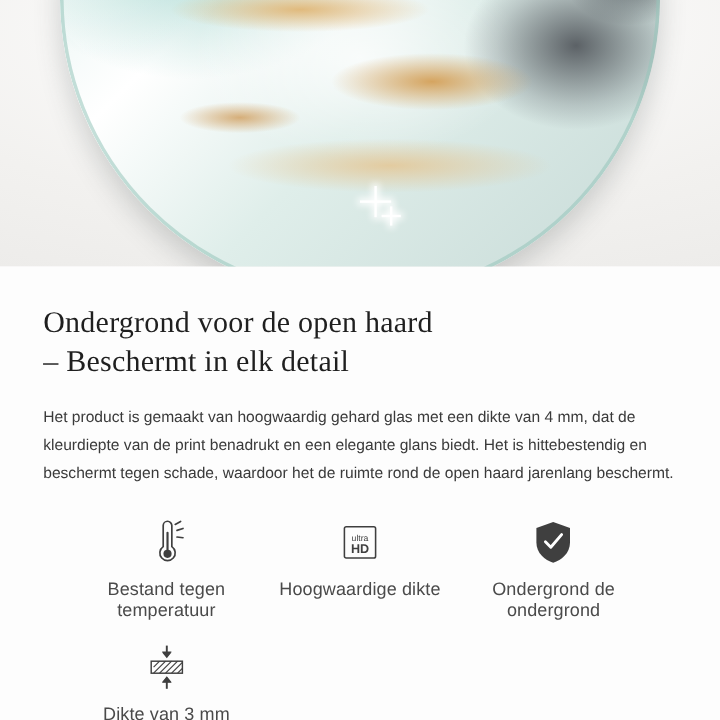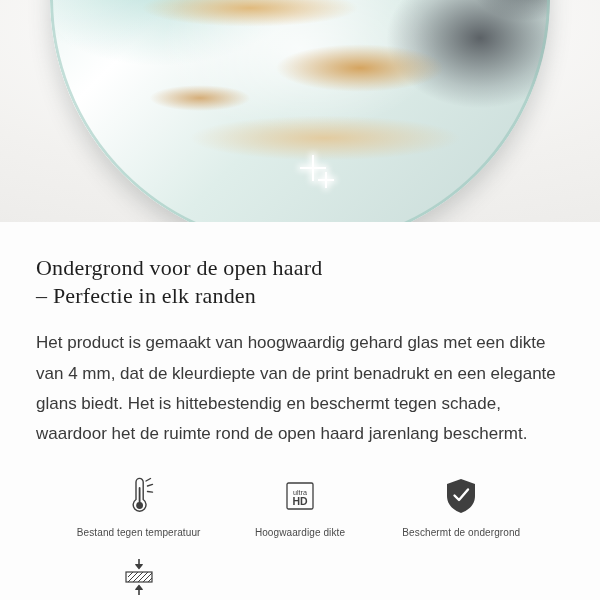--- a/index.html
+++ b/index.html
@@ -98,30 +98,30 @@
   .sparkle:after  { top: 50%; left: 0; height: 2px; width: 100%; margin-top: -1px; }
   .sparkle.s1 { left: 300px; top: 155px; }
   .sparkle.s2 { left: 318px; top: 172px; width: 16px; height: 16px; }
 
   
   .content {
     padding: 24px 36px 0 36px;
   }
   h1.headline {
     font-family: "Liberation Serif", serif;
-    font-size: 22px;
+    font-size: 25px;
     line-height: 1.28;
     font-weight: 400;
     color: #1f1f1f;
     margin: 8px 0 18px 0;
     letter-spacing: 0.2px;
   }
   h1.headline .line2 { display: block; }
   p.body {
-    font-size: 17px;
+    font-size: 13px;
     line-height: 1.78;
     color: #3a3a3a;
     margin: 0;
     max-width: 530px;
   }
 
   
   .features {
     margin-top: 26px;
     padding: 0 22px;
@@ -136,21 +136,21 @@
     text-align: center;
   }
   .feature .glyph {
     height: 42px;
     display: flex;
     align-items: center;
     justify-content: center;
     margin-bottom: 10px;
   }
   .feature .caption {
-    font-size: 10px;
+    font-size: 15px;
     color: #4a4a4a;
     letter-spacing: 0.1px;
   }
   svg { display: block; }
 </style>
 </head>
 <body>
 
 <div class="page">
 
@@ -160,21 +160,21 @@
       <div class="plate-gloss"></div>
       <div class="plate-edge"></div>
     </div>
     <div class="sparkle s1"></div>
     <div class="sparkle s2"></div>
   </div>
 
   <div class="content">
     <h1 class="headline">
       <span>Ondergrond voor de open haard</span>
-      <span class="line2">– Perfectie in elk randen</span>
+      <span class="line2">– Beschermt in elk detail</span>
     </h1>
     <p class="body">Het product is gemaakt van hoogwaardig gehard glas met een dikte van 4 mm, dat de kleurdiepte van de print benadrukt en een elegante glans biedt. Het is hittebestendig en beschermt tegen schade, waardoor het de ruimte rond de open haard jarenlang beschermt.</p>
 
     <div class="features">
 
       <div class="feature">
         <div class="glyph">
           <svg width="34" height="40" viewBox="0 0 34 40">
             <g fill="none" stroke="#3f3f3f" stroke-width="1.4" stroke-linecap="round">
               <path d="M14 6 a3.6 3.6 0 0 1 7.2 0 v17.5 a6.4 6.4 0 1 1 -7.2 0 Z"></path>
@@ -200,21 +200,21 @@
         <div class="caption">Hoogwaardige dikte</div>
       </div>
 
       <div class="feature">
         <div class="glyph">
           <svg width="38" height="42" viewBox="0 0 38 42">
             <path d="M19 4 L33 9 V21 C33 30 26 35.5 19 38 C12 35.5 5 30 5 21 V9 Z" fill="#3f3f3f"></path>
             <path d="M12.5 20.5 L17 25 L26 14.5" fill="none" stroke="#ffffff" stroke-width="2.4" stroke-linecap="round" stroke-linejoin="round"></path>
           </svg>
         </div>
-        <div class="caption">Beschermt de ondergrond</div>
+        <div class="caption">Ondergrond de ondergrond</div>
       </div>
 
 
 
       <div class="feature">
         <div class="glyph">
           <svg width="40" height="40" viewBox="0 0 40 40">
             <g fill="#3f3f3f">
               <path d="M20 3 L20 10 M20 12 L16 7 L24 7 Z"></path>
               <rect x="19.2" y="2" width="1.6" height="7"></rect>

